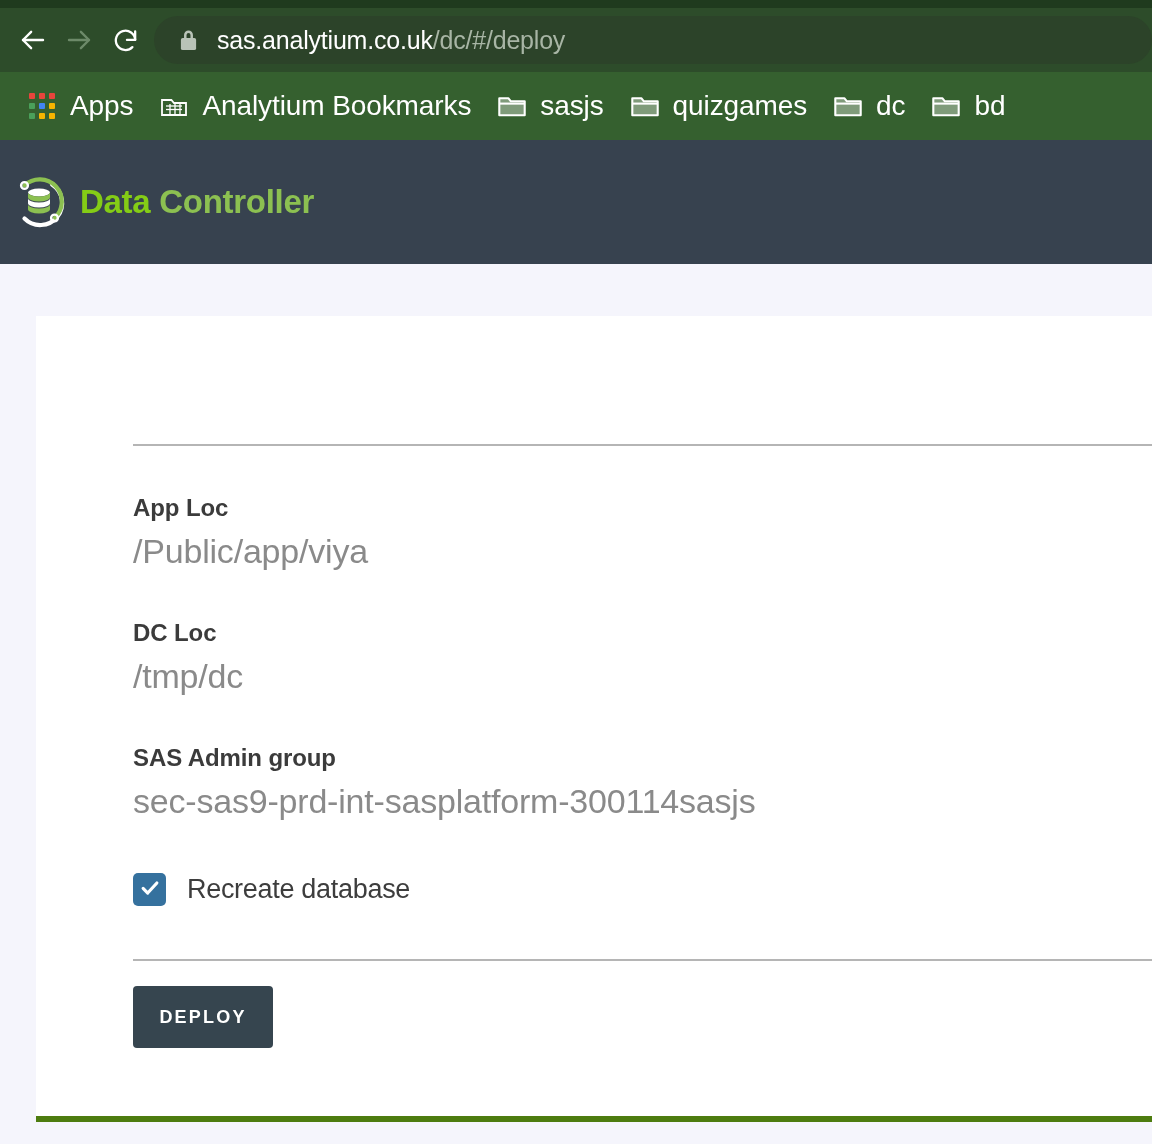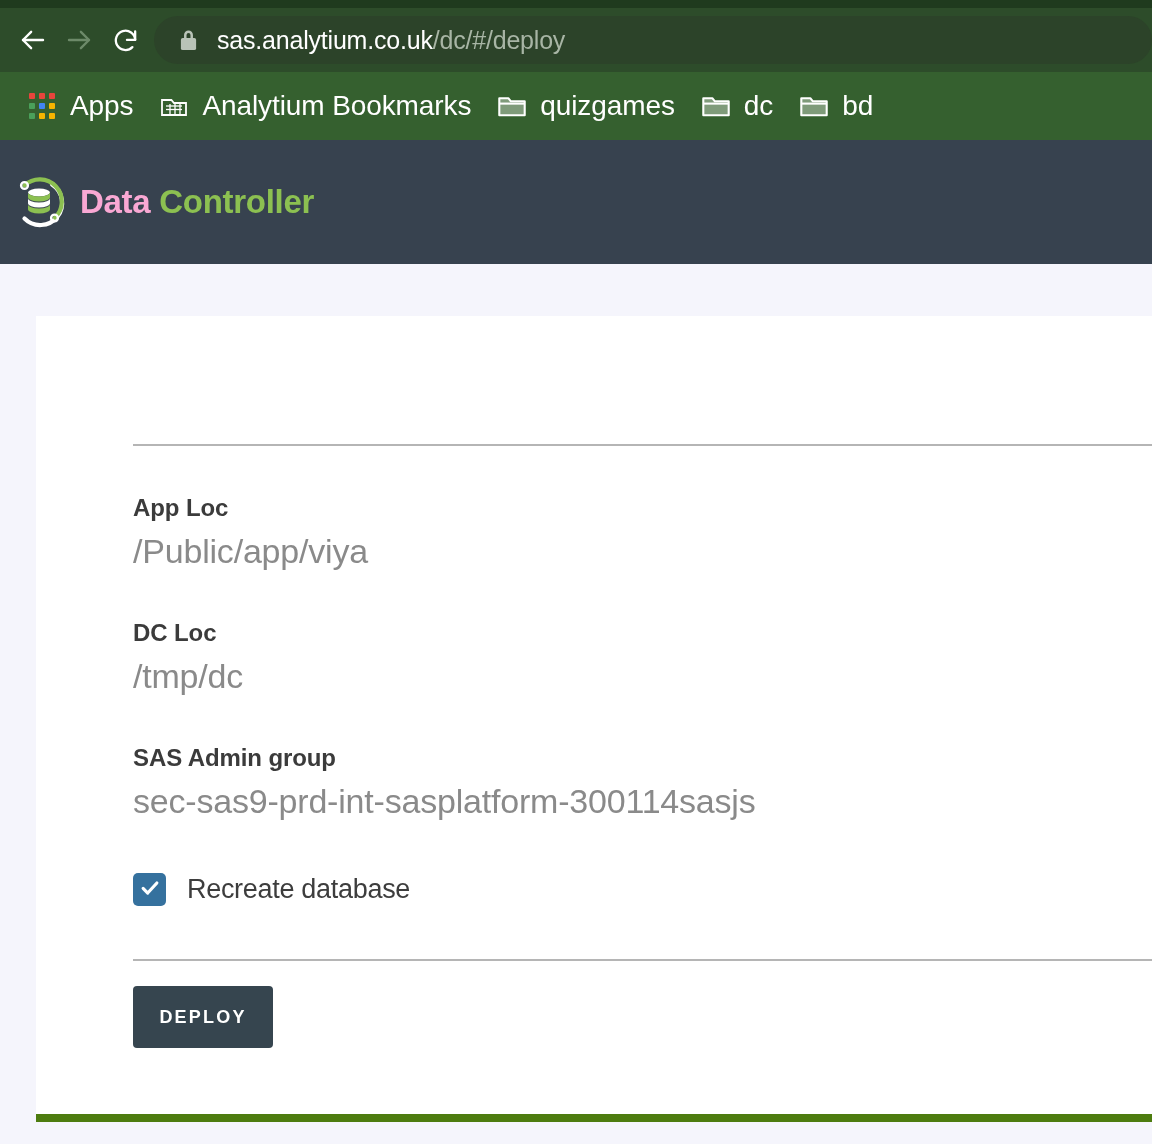--- a/index.html
+++ b/index.html
@@ -130,36 +130,36 @@
     align-items: center;
   }
   .brand-logo { width: 62px; height: 62px; flex: 0 0 auto; }
   .brand-text {
     margin-left: 10px;
     font-size: 33px;
     font-weight: bold;
     letter-spacing: -0.3px;
     white-space: nowrap;
   }
-  .brand-word1 { color: #f9a8d4; }
+  .brand-word1 { color: #84cc16; }
   .brand-word2 { color: #8cc051; margin-left: 9px; }
 
   
   .page-body {
     background: #f5f5fc;
     height: 880px;
     padding-top: 52px;
     padding-left: 36px;
   }
 
   .card {
     background: #ffffff;
     width: 1116px;
     min-height: 806px;
-    border-bottom: 8px solid #4d7c0f;
+    border-bottom: 6px solid #4d7c0f;
     padding: 0;
     position: relative;
   }
 
   .card-inner { padding: 0 0 0 97px; }
 
   .spacer-top { height: 128px; }
 
   .hr {
     height: 2px;
@@ -306,20 +306,29 @@
           <line x1="6" y1="12" x2="22" y2="12" stroke-width="1.3"></line>
           <line x1="6" y1="15.5" x2="22" y2="15.5" stroke-width="1.3"></line>
           <line x1="10" y1="10" x2="10" y2="20" stroke-width="1.3"></line>
           <line x1="15" y1="10" x2="15" y2="20" stroke-width="1.3"></line>
           <line x1="20" y1="10" x2="20" y2="20" stroke-width="1.3"></line>
         </svg>
       </span>
       <span class="bm-label">Analytium Bookmarks</span>
     </div>
 
+    <div class="bookmark">
+      <span class="bm-icon">
+        <svg width="30" height="25" viewBox="0 0 30 25">
+          <path d="M2.3 4.2 H11.3 L13.9 7.3 H27.7 V21.2 H2.3 Z" fill="#7f9b7a" stroke="#ffffff" stroke-width="2.1" stroke-linejoin="round"></path>
+          <line x1="2.3" y1="9.6" x2="27.7" y2="9.6" stroke="#ffffff" stroke-width="2.1"></line>
+        </svg>
+      </span>
+      <span class="bm-label">sasjs</span>
+    </div>
 
     <div class="bookmark">
       <span class="bm-icon">
         <svg width="30" height="25" viewBox="0 0 30 25">
           <path d="M2.3 4.2 H11.3 L13.9 7.3 H27.7 V21.2 H2.3 Z" fill="#7f9b7a" stroke="#ffffff" stroke-width="2.1" stroke-linejoin="round"></path>
           <line x1="2.3" y1="9.6" x2="27.7" y2="9.6" stroke="#ffffff" stroke-width="2.1"></line>
         </svg>
       </span>
       <span class="bm-label">quizgames</span>
     </div>

